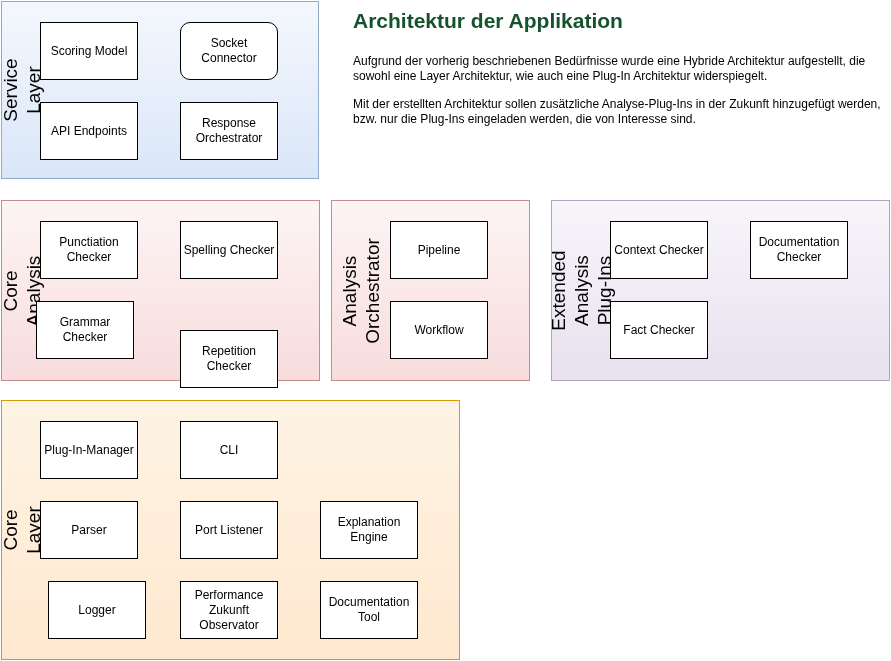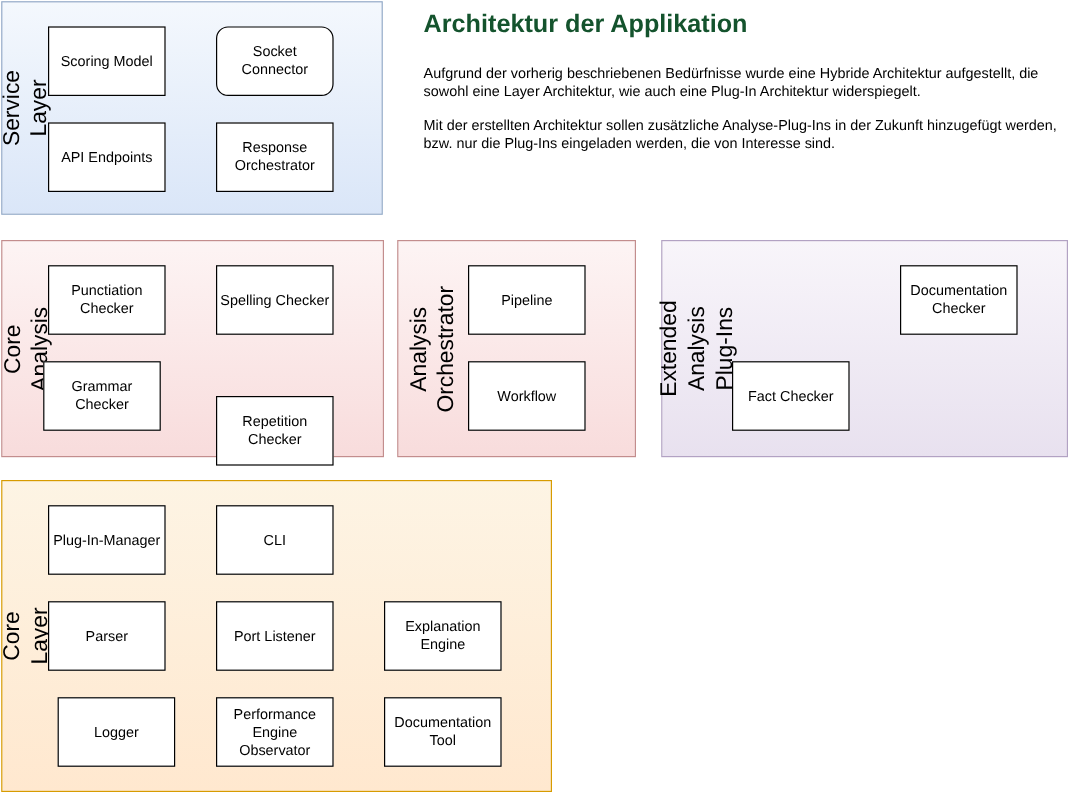--- a/index.html
+++ b/index.html
@@ -122,31 +122,32 @@
     </div>
     <div class="node" style="left:58px; top:20px;">Pipeline</div>
     <div class="node" style="left:58px; top:100px;">Workflow</div>
   </section>
 
   <section class="container c-extended" style="left:551px; top:200px; width:339px; height:181px;">
     <div class="vlabel-zone zone-wide">
       <span class="vlabel">Extended Analysis
 Plug-Ins</span>
     </div>
+    <div class="node" style="left:58px; top:20px;">Context Checker</div>
     <div class="node" style="left:198px; top:20px;">Documentation Checker</div>
     <div class="node" style="left:58px; top:100px;text-align:center;">Fact Checker</div>
   </section>
 
   <section class="container c-corelayer" style="left:1px; top:400px; width:459px; height:260px;">
     <div class="vlabel-zone zone-narrow">
       <span class="vlabel">Core Layer</span>
     </div>
     <div class="node" style="left:38px; top:20px;">Plug-In-Manager</div>
     <div class="node" style="left:178px; top:20px;">CLI</div>
     <div class="node" style="left:38px; top:100px;">Parser</div>
     <div class="node" style="left:178px; top:100px;">Port Listener</div>
     <div class="node" style="left:318px; top:100px;">Explanation Engine</div>
     <div class="node" style="left:46px; top:180px;">Logger</div>
-    <div class="node" style="left:178px; top:180px;">Performance Engine Observator</div>
+    <div class="node" style="left:178px; top:180px;">Performance Zukunft Observator</div>
     <div class="node" style="left:318px; top:180px;">Documentation Tool</div>
   </section>
 
 </div>
 
 </body></html>

